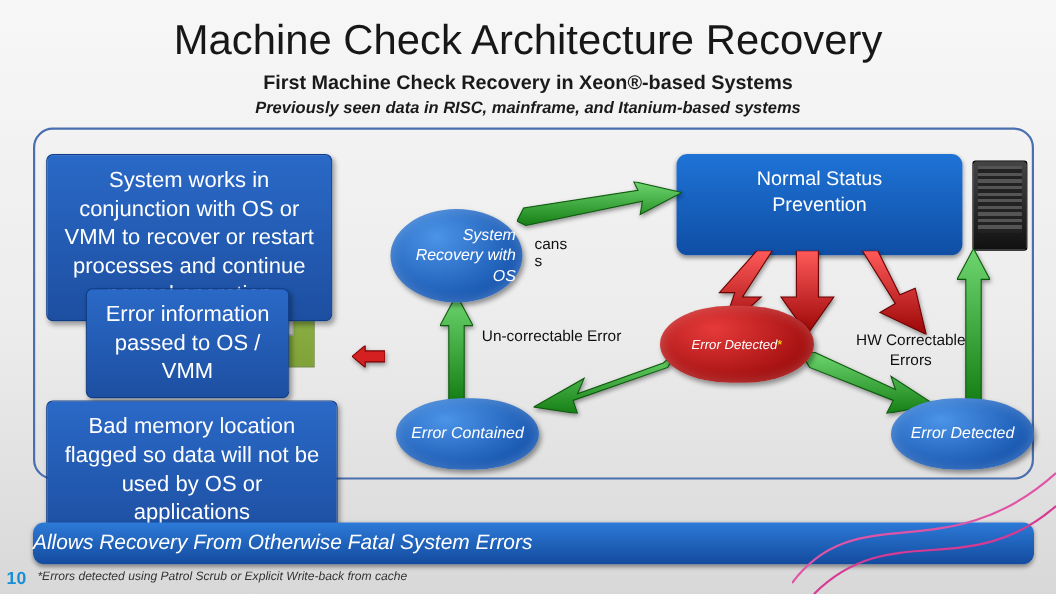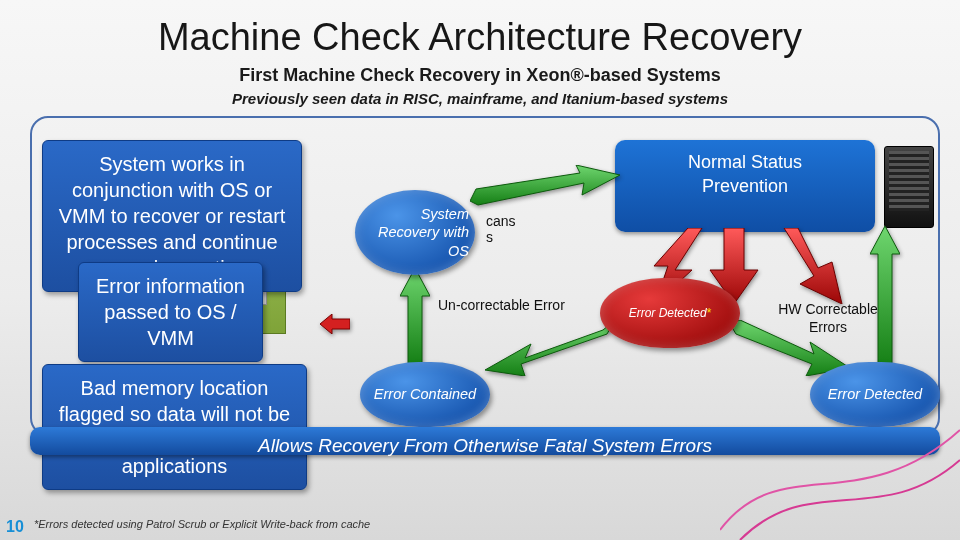--- a/index.html
+++ b/index.html
@@ -166,25 +166,25 @@
   
   .greenarrow1{left:485px; top:320px; width:130px; height:56px;} 
   .greenarrow2{left:400px; top:268px; width:30px; height:96px;}  
   .greenarrow3{left:730px; top:320px; width:120px; height:56px;} 
   .greenarrow4{left:870px; top:226px; width:30px; height:140px;} 
   .greenarrow5{left:470px; top:165px; width:150px; height:50px;} 
   
   .smallred{left:320px; top:314px;}
   
   .conclusion{
-    position:absolute; left:30px; right:20px; top:427px; height:28px;
+    position:absolute; left:30px; right:20px; top:475px; height:38px;
     background:linear-gradient(180deg,#2d7ad8,#134b9e);
     border-radius:10px;
     color:#fff; font-style:italic; font-size:19px; font-weight:400;
-    text-align:center; line-height:38px;
+    line-height:38px;
     box-shadow:0 2px 4px rgba(0,0,0,0.4);
   }
   
   .footnote{
     position:absolute; left:34px; bottom:10px;
     font-size:11px; font-style:italic; color:#333;
   }
   .pagenum{
     position:absolute; left:6px; bottom:4px;
     color:#178fd6; font-weight:700; font-size:16px;

